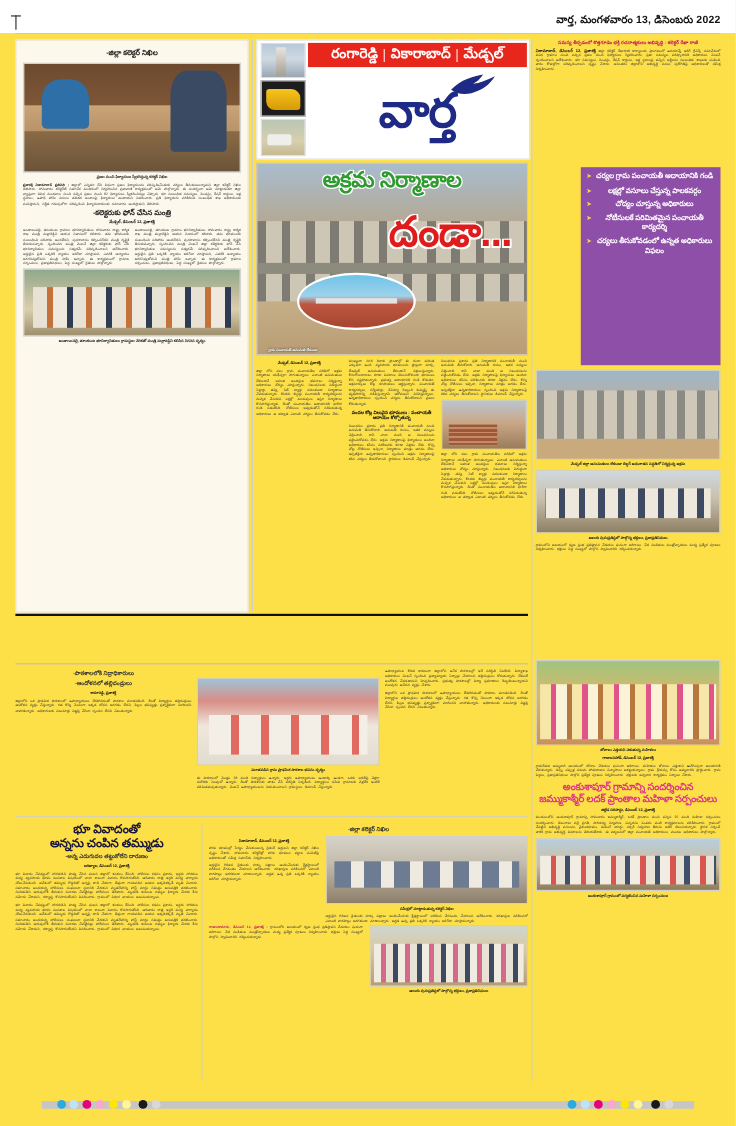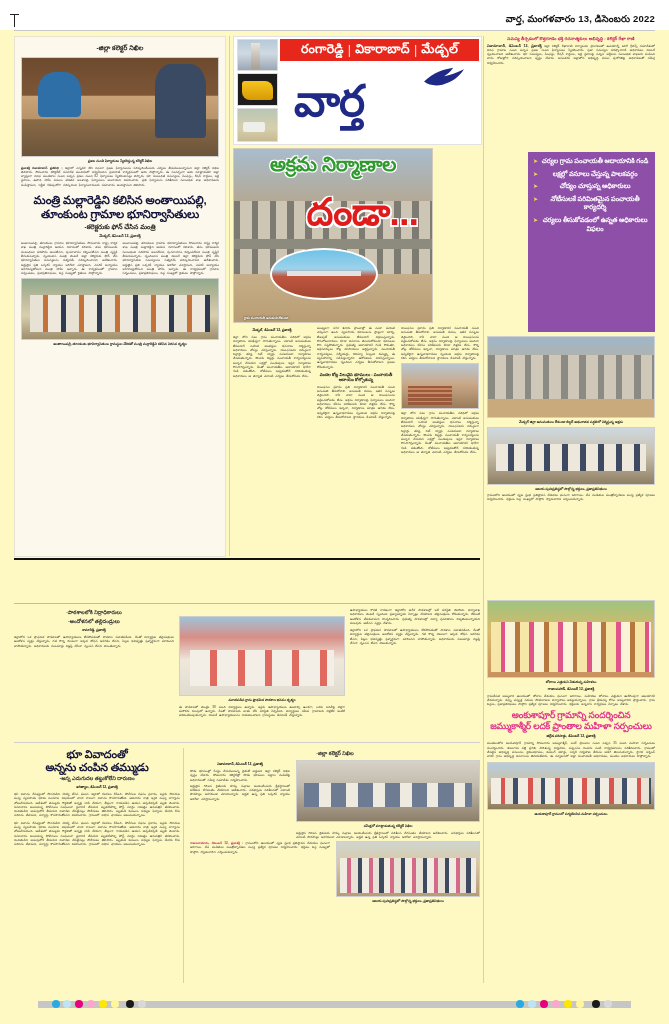--- a/index.html
+++ b/index.html
@@ -1,17 +1,17 @@
 <!DOCTYPE html>
 <html><head>
 <meta charset="utf-8">
 <style>
   html,body{margin:0;padding:0;background:#fff;}
   body{width:669px;height:1024px;font-family:"Liberation Sans",sans-serif;color:#1a1a1a;overflow:hidden;position:relative;}
-  .page{width:669px;height:1024px;position:relative;background:#fef9c3;}
+  .page{width:669px;height:1024px;position:relative;background:#fde047;}
 
   
   .txt{font-size:3.0px;line-height:4.3px;text-align:justify;color:#3b3b3b;word-spacing:1px;letter-spacing:.1px;}
 
   
   .topbar{position:absolute;left:0;top:0;width:669px;height:30px;background:#fff;}
   .crop-mark{position:absolute;left:14px;top:14px;width:1px;height:13px;background:#222;}
   .crop-mark:after{content:"";position:absolute;left:-4px;top:0;width:9px;height:1px;background:#222;}
   .dateline{position:absolute;right:14px;top:13px;font-size:9.5px;color:#111;font-weight:bold;letter-spacing:.2px;}
   .hrule{position:absolute;left:14px;right:14px;top:30px;height:1px;background:#c8c8c8;}
@@ -21,21 +21,21 @@
   .thumbstack{position:absolute;left:1px;top:1px;width:44px;height:105px;}
   .thumb{position:absolute;left:2px;width:41px;border:1px solid #ddd;box-sizing:border-box;}
   .thumb1{top:1px;height:32px;background:linear-gradient(180deg,#b7c9d8 0%,#cfd9e2 45%,#9aa7b3 100%);}
   .thumb1:after{content:"";position:absolute;left:13px;top:3px;width:9px;height:26px;background:linear-gradient(180deg,#e8e4de,#a89f93);}
   .thumb2{top:35px;height:33px;background:#1d1d1d;}
   .thumb2:after{content:"";position:absolute;left:4px;top:7px;right:4px;height:19px;background:linear-gradient(180deg,#f6c51c,#d79a06);border-radius:3px 8px 3px 8px;}
   .thumb3{top:70px;height:34px;background:linear-gradient(180deg,#b9c6b4 0%,#d7cfae 60%,#c6ba92 100%);}
   .thumb3:after{content:"";position:absolute;left:5px;top:13px;width:22px;height:10px;background:#eeeeea;border-radius:2px;}
   .redband{position:absolute;left:46px;top:2px;width:199px;height:22px;background:#e8271c;color:#fff;display:flex;align-items:center;justify-content:center;font-size:12.5px;font-weight:bold;letter-spacing:.2px;}
   .redband .sep{color:#ffd9d6;margin:0 4px;font-weight:normal;}
-  .logoarea{position:absolute;left:60px;top:25px;width:199px;height:78px;display:flex;align-items:center;justify-content:flex-start;}
+  .logoarea{position:absolute;left:46px;top:25px;width:199px;height:78px;display:flex;align-items:center;justify-content:center;}
   .logo-telugu{font-size:44px;font-weight:bold;color:#1e2a86;line-height:1;letter-spacing:-1px;}
   .bird{position:absolute;right:26px;top:4px;width:46px;height:22px;}
 
   
   .tr-brief{position:absolute;left:487px;top:36px;width:168px;}
   .tr-head{font-size:4.2px;color:#c2185b;font-weight:bold;line-height:5.6px;text-align:center;letter-spacing:.1px;}
   .tr-lead{font-size:3.6px;font-weight:bold;color:#1a1a1a;}
 
   
   .leftcol{position:absolute;left:14px;top:36px;width:212px;height:521px;background:#fdf8ec;border:1px solid #e8e2d2;box-sizing:border-box;padding:5px 6px;}
@@ -72,21 +72,21 @@
   .ph-bricks:before{content:"";position:absolute;left:8%;bottom:8%;width:58%;height:44%;
      background:repeating-linear-gradient(0deg,#9c5a3c 0 14%,#c98a63 14% 22%);}
   .ph-dais{background:linear-gradient(180deg,#cfd8e0 0%,#c9c0ac 45%,#8e8064 100%);}
   .ph-dais:before{content:"";position:absolute;left:5%;top:30%;width:90%;height:48%;
      background:repeating-linear-gradient(90deg,#eee8dc 0 8%,#3e4a61 8% 12%);}
   .ph-line{background:linear-gradient(180deg,#b7cddd 0%,#cdbf9e 50%,#8d7a58 100%);}
   .ph-line:before{content:"";position:absolute;left:2%;top:34%;width:96%;height:56%;
      background:repeating-linear-gradient(90deg,#f2ede2 0 6%,#d8564f 6% 9%,#e9e3d6 9% 14%,#40506b 14% 17%);}
 
   
-  .leadbox{position:absolute;left:233px;top:148px;width:200px;height:175px;overflow:hidden;background:#cbb9a2;border:1px solid #d2cabb;box-sizing:border-box;}
+  .leadbox{position:absolute;left:233px;top:148px;width:247px;height:175px;overflow:hidden;background:#cbb9a2;border:1px solid #d2cabb;box-sizing:border-box;}
   .lead-photo{position:absolute;inset:0;background:linear-gradient(180deg,#a9bccd 0%,#b4a892 32%,#c8b38d 65%,#b99d74 100%);}
   .lead-photo:before{content:"";position:absolute;left:0;top:30%;width:100%;height:42%;
      background:repeating-linear-gradient(90deg,#7e7c72 0 3.2%,#cdc6b5 3.2% 9%);}
   .lead-photo:after{content:"";position:absolute;left:0;top:52%;width:100%;height:6%;background:#8d8a7e;}
   .lead-ktitle{position:absolute;left:0;right:0;top:4px;text-align:center;font-size:20px;font-weight:bold;color:#2f9b2f;
      text-shadow:0 0 1px #fff,1px 1px 0 #ffffff,-1px 1px 0 #ffffff,1px -1px 0 #fff,-1px -1px 0 #fff;letter-spacing:-.3px;}
   .lead-ktitle2{position:absolute;right:14px;top:42px;font-size:38px;font-weight:bold;color:#e01b1b;
      text-shadow:0 0 1px #fff,1.5px 1.5px 0 #ffffff,-1.5px 1.5px 0 #ffffff,1.5px -1.5px 0 #fff,-1.5px -1.5px 0 #fff;letter-spacing:-1px;}
   .inset{position:absolute;left:36px;bottom:22px;width:104px;height:48px;border-radius:50%;border:2px solid #fff;overflow:hidden;
      background:linear-gradient(180deg,#6fc3e8 0%,#9ed2ea 40%,#c0563f 55%,#a34631 100%);}
@@ -177,21 +177,20 @@
 
   <div class="leftcol">
     <div class="lsub">-జిల్లా కలెక్టర్ నిఖిల</div>
     <div class="photo ph-office" style="height:100px;margin-top:4px;"></div>
     <div class="cap">ప్రజల నుంచి ఫిర్యాదులు స్వీకరిస్తున్న కలెక్టర్ నిఖిల</div>
     <div class="txt">
       <span style="font-weight:bold;color:#111;">ప్రజాశక్తి నిజామాబాద్ ప్రతినిధి ;</span>
       <span>జిల్లాలో ఎన్నడూ లేని విధంగా ప్రజల ఫిర్యాదులను పరిష్కరించేందుకు చర్యలు తీసుకుంటున్నామని జిల్లా కలెక్టర్ నిఖిల తెలిపారు. సోమవారం కలెక్టరేట్ సమావేశ మందిరంలో నిర్వహించిన ప్రజావాణి కార్యక్రమంలో ఆమె పాల్గొన్నారు. ఈ సందర్భంగా ఆమె మాట్లాడుతూ జిల్లా వ్యాప్తంగా వివిధ మండలాల నుంచి వచ్చిన ప్రజల నుంచి 82 ఫిర్యాదులు స్వీకరించినట్లు చెప్పారు. భూ సంబంధిత సమస్యలు, పింఛన్లు, రేషన్ కార్డులు, ఇళ్ల స్థలాలు, ఉపాధి హామీ పనులు తదితర అంశాలపై ఫిర్యాదులు అందాయని వివరించారు. ప్రతి ఫిర్యాదును పరిశీలించి సంబంధిత శాఖ అధికారులకు పంపిస్తామని, నిర్ణీత గడువులోగా పరిష్కరించి ఫిర్యాదుదారులకు సమాచారం అందిస్తామని తెలిపారు.</span>
     </div>
 
-    <div class="lhead" style="margin-top:6px;font-size:11.5px;line-height:14px;">మంత్రి మల్లారెడ్డిని కలిసిన అంతాయిపల్లి, తూంకుంట గ్రామాల భూనిర్వాసితులు</div>
     <div class="lsub">-కలెక్టరుకు ఫోన్ చేసిన మంత్రి</div>
     <div class="byline">మేడ్చల్, డిసెంబర్ 12, ప్రజాశక్తి</div>
     <div style="display:flex;gap:5px;">
       <div class="txt" style="flex:1;">అంతాయిపల్లి, తూంకుంట గ్రామాల భూనిర్వాసితులు సోమవారం రాష్ట్ర కార్మిక శాఖ మంత్రి మల్లారెడ్డిని ఆయన నివాసంలో కలిశారు. తమ భూములకు సంబంధించి పరిహారం అందలేదని, పునరావాసం కల్పించలేదని మంత్రి దృష్టికి తీసుకువచ్చారు. స్పందించిన మంత్రి వెంటనే జిల్లా కలెక్టరుకు ఫోన్ చేసి భూనిర్వాసితుల సమస్యలను సత్వరమే పరిష్కరించాలని ఆదేశించారు. అర్హులైన ప్రతి ఒక్కరికీ న్యాయం జరిగేలా చూస్తామని, ఎవరికీ అన్యాయం జరగనివ్వబోమని మంత్రి హామీ ఇచ్చారు. ఈ కార్యక్రమంలో గ్రామాల సర్పంచులు, ప్రజాప్రతినిధులు, పెద్ద సంఖ్యలో రైతులు పాల్గొన్నారు.</div>
       <div class="txt" style="flex:1;">అంతాయిపల్లి, తూంకుంట గ్రామాల భూనిర్వాసితులు సోమవారం రాష్ట్ర కార్మిక శాఖ మంత్రి మల్లారెడ్డిని ఆయన నివాసంలో కలిశారు. తమ భూములకు సంబంధించి పరిహారం అందలేదని, పునరావాసం కల్పించలేదని మంత్రి దృష్టికి తీసుకువచ్చారు. స్పందించిన మంత్రి వెంటనే జిల్లా కలెక్టరుకు ఫోన్ చేసి భూనిర్వాసితుల సమస్యలను సత్వరమే పరిష్కరించాలని ఆదేశించారు. అర్హులైన ప్రతి ఒక్కరికీ న్యాయం జరిగేలా చూస్తామని, ఎవరికీ అన్యాయం జరగనివ్వబోమని మంత్రి హామీ ఇచ్చారు. ఈ కార్యక్రమంలో గ్రామాల సర్పంచులు, ప్రజాప్రతినిధులు, పెద్ద సంఖ్యలో రైతులు పాల్గొన్నారు.</div>
     </div>
     <div class="photo ph-group" style="height:62px;margin-top:3px;"></div>
     <div class="cap">అంతాయిపల్లి, తూంకుంట భూనిర్వాసితులు గ్రామస్థుల చేరికతో
 మంత్రి మల్లారెడ్డిని కలిసిన నిరసన దృశ్యం</div>
   </div>

